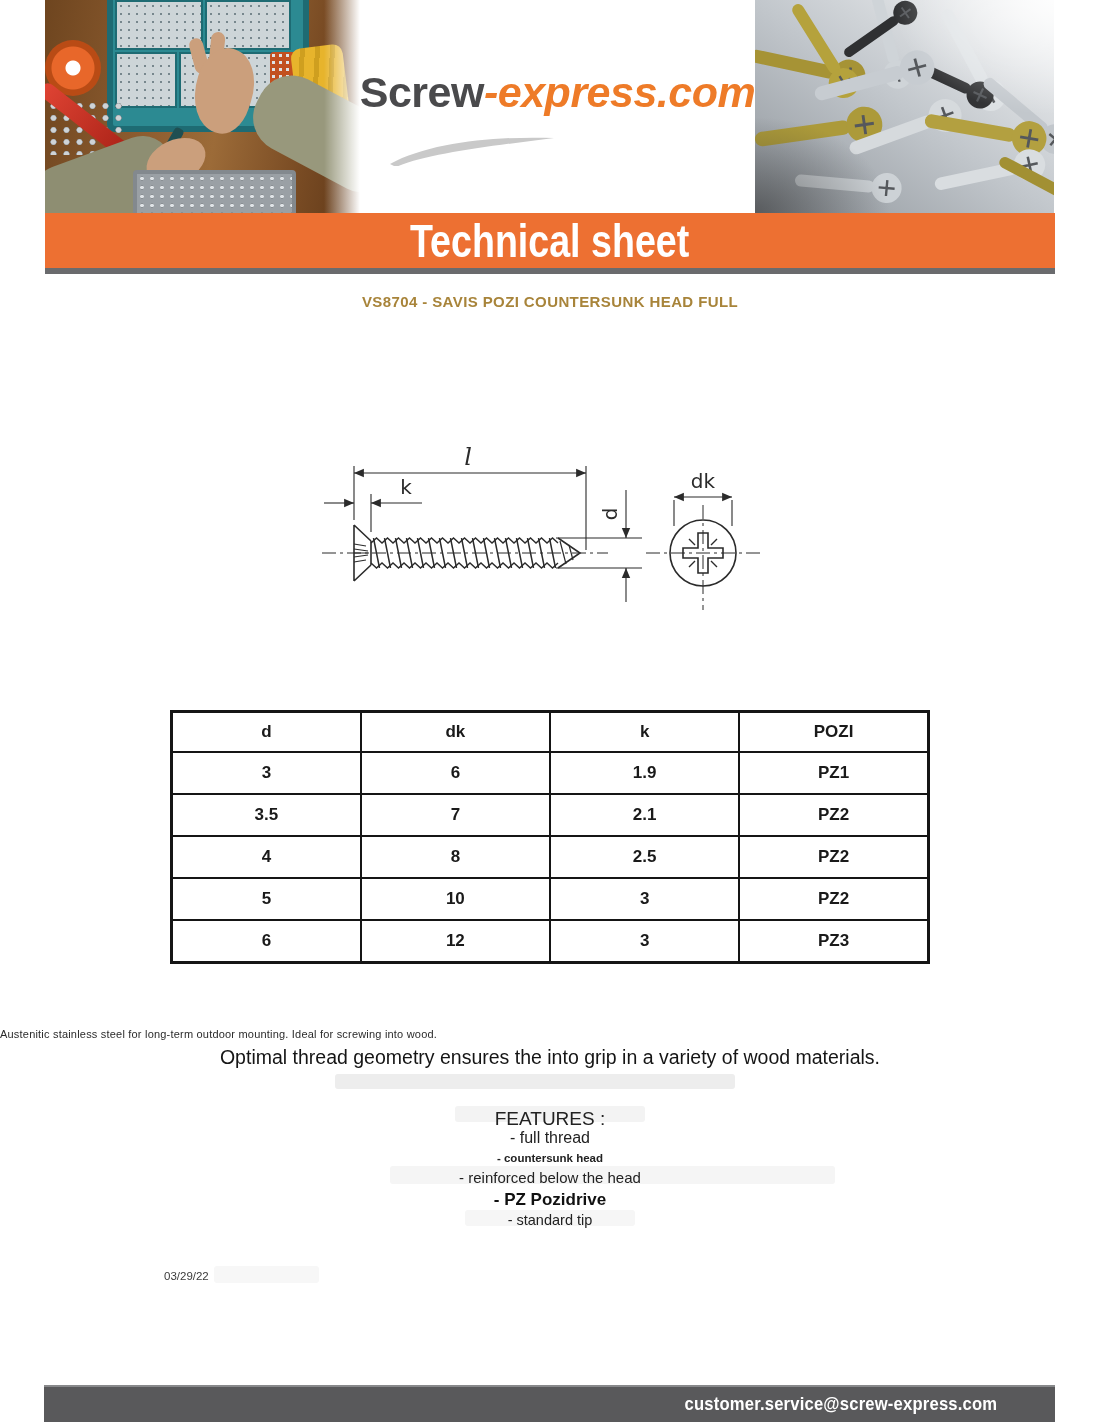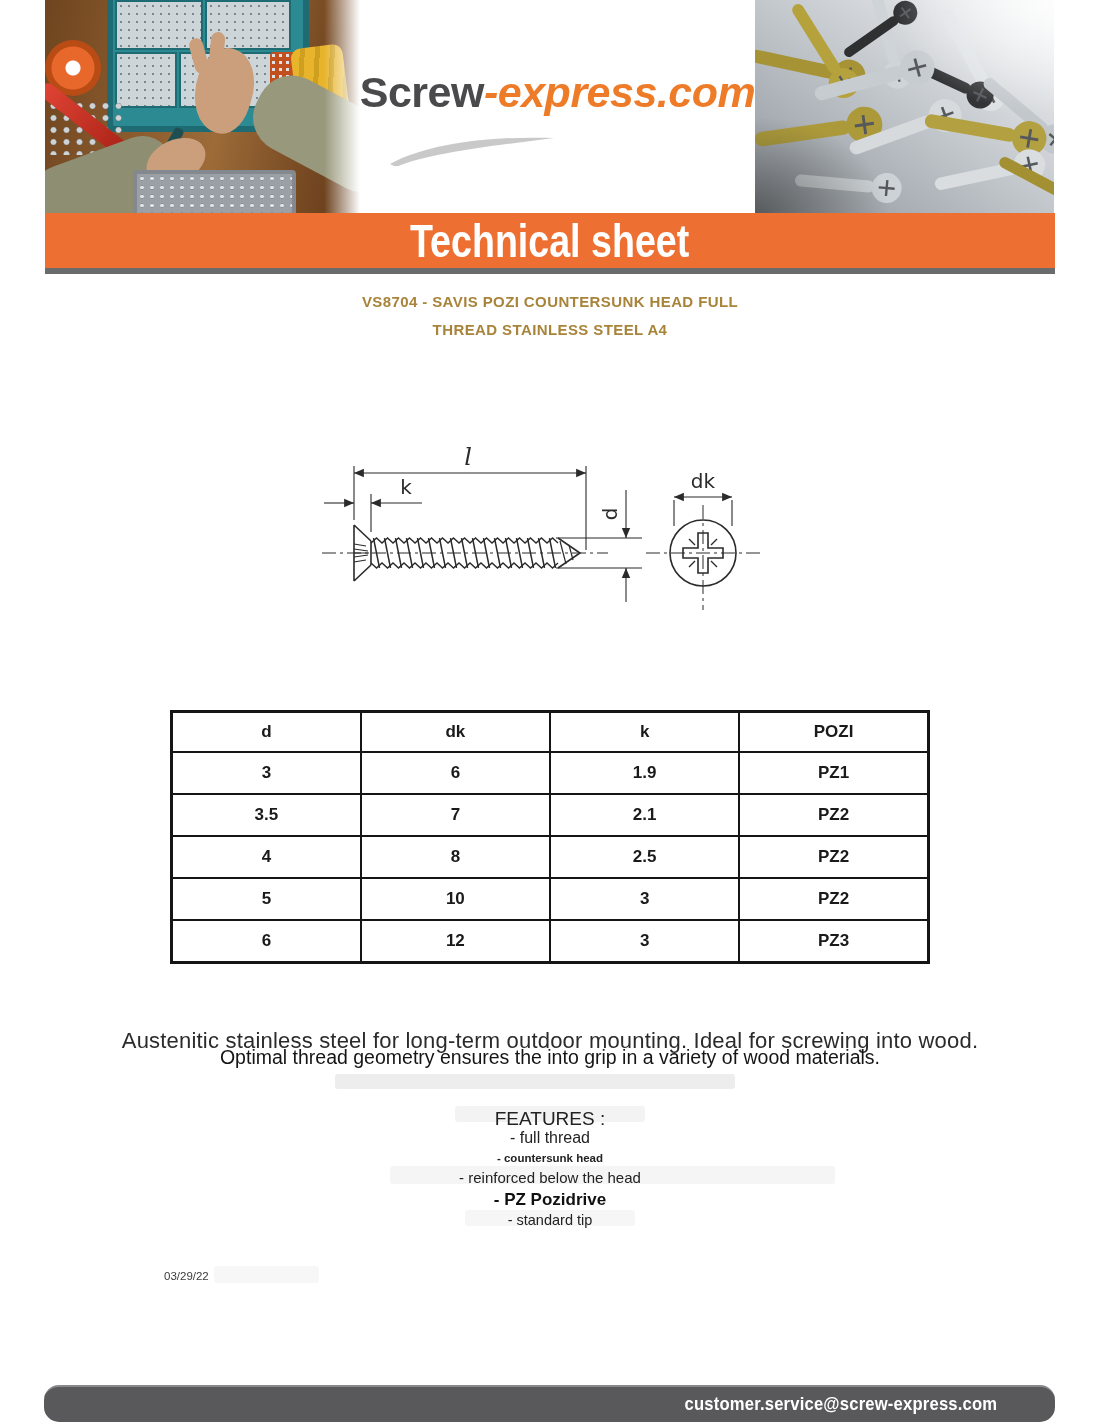--- a/index.html
+++ b/index.html
@@ -78,42 +78,42 @@
 
   
   .spec-table{left:170px;top:710px;width:760px;border-collapse:collapse;
     border:3px solid #151515;table-layout:fixed;position:absolute;}
   .spec-table th,.spec-table td{border:2px solid #151515;text-align:center;
     font-size:17px;font-weight:bold;color:#1a1a1a;padding:0;}
   .spec-table th{height:38px;}
   .spec-table td{height:40px;}
 
   
-  .desc1{left:0;top:1028px;width:100%;text-align:center;font-size:22px;color:#2b2b2b;letter-spacing:0.2px;}
+  .desc1{left:0;top:1028px;width:100%;font-size:11px;color:#2b2b2b;letter-spacing:0.2px;}
   .desc2{left:0;top:1046px;width:100%;text-align:center;font-size:19.5px;color:#151515;}
   .artifact{background:#f0f0f0;border-radius:3px;}
   .art-1{left:335px;top:1074px;width:400px;height:15px;background:#ededed;}
   .art-2{left:455px;top:1106px;width:190px;height:16px;background:#f3f3f3;}
   .art-3{left:390px;top:1166px;width:445px;height:18px;background:#f5f5f5;}
   .art-4{left:465px;top:1210px;width:170px;height:16px;background:#f6f6f6;}
   .art-5{left:214px;top:1266px;width:105px;height:17px;background:#f7f7f7;}
   .feat{left:0;width:100%;text-align:center;color:#222222;}
   .f-head{top:1108px;font-size:19px;}
   .f-0{top:1129px;font-size:16px;}
   .f-1{top:1152px;font-size:11.5px;font-weight:600;}
   .f-2{top:1169px;font-size:15px;}
   .f-3{top:1190px;font-size:17px;font-weight:bold;color:#111111;}
   .f-4{top:1212px;font-size:14.5px;}
 
   .doc-date{left:164px;top:1270px;font-size:11.5px;color:#3a3a3a;}
 
   
   .footer{left:44px;top:1385px;width:1011px;height:37px;background:#59595b;
     border-top:2px solid #88898b;box-sizing:border-box;display:flex;
-    justify-content:flex-end;align-items:center;padding-right:58px;border-radius:15px;}
+    justify-content:flex-end;align-items:center;padding-right:58px;}
   .footer-email{color:#ffffff;font-weight:bold;font-size:17.5px;letter-spacing:0.2px;
     display:inline-block;transform:scaleX(0.95);transform-origin:right center;}
 </style>
 </head>
 <body>
 
 <div class="abs left-photo">
   <div class="abs lp-tape"></div>
   <div class="abs lp-box">
     <div class="abs lp-cell lp-c1"></div>
@@ -188,21 +188,20 @@
   </svg>
 </div>
 
 <div class="abs banner">
   <span class="banner-title">Technical sheet</span>
 </div>
 <div class="abs gray-line"></div>
 
 <div class="abs product-title">
   <div>VS8704 - SAVIS POZI COUNTERSUNK HEAD FULL</div>
-  <div>THREAD STAINLESS STEEL A4</div>
 </div>
 
 <svg class="abs diagram" width="482" height="186" viewBox="0 0 482 186">
   <defs>
     <marker id="ah" viewBox="0 0 10 10" refX="9.5" refY="5" markerWidth="10" markerHeight="10" orient="auto-start-reverse">
       <path d="M0.5,1.2 L9.5,5 L0.5,8.8 Z" fill="#2b2b2b"></path>
     </marker>
     <pattern id="thr" x="63" y="106" width="11" height="30" patternUnits="userSpaceOnUse">
       <line x1="2.5" y1="0" x2="8.5" y2="30" stroke="#2b2b2b" stroke-width="1.5"></line>
     </pattern>

